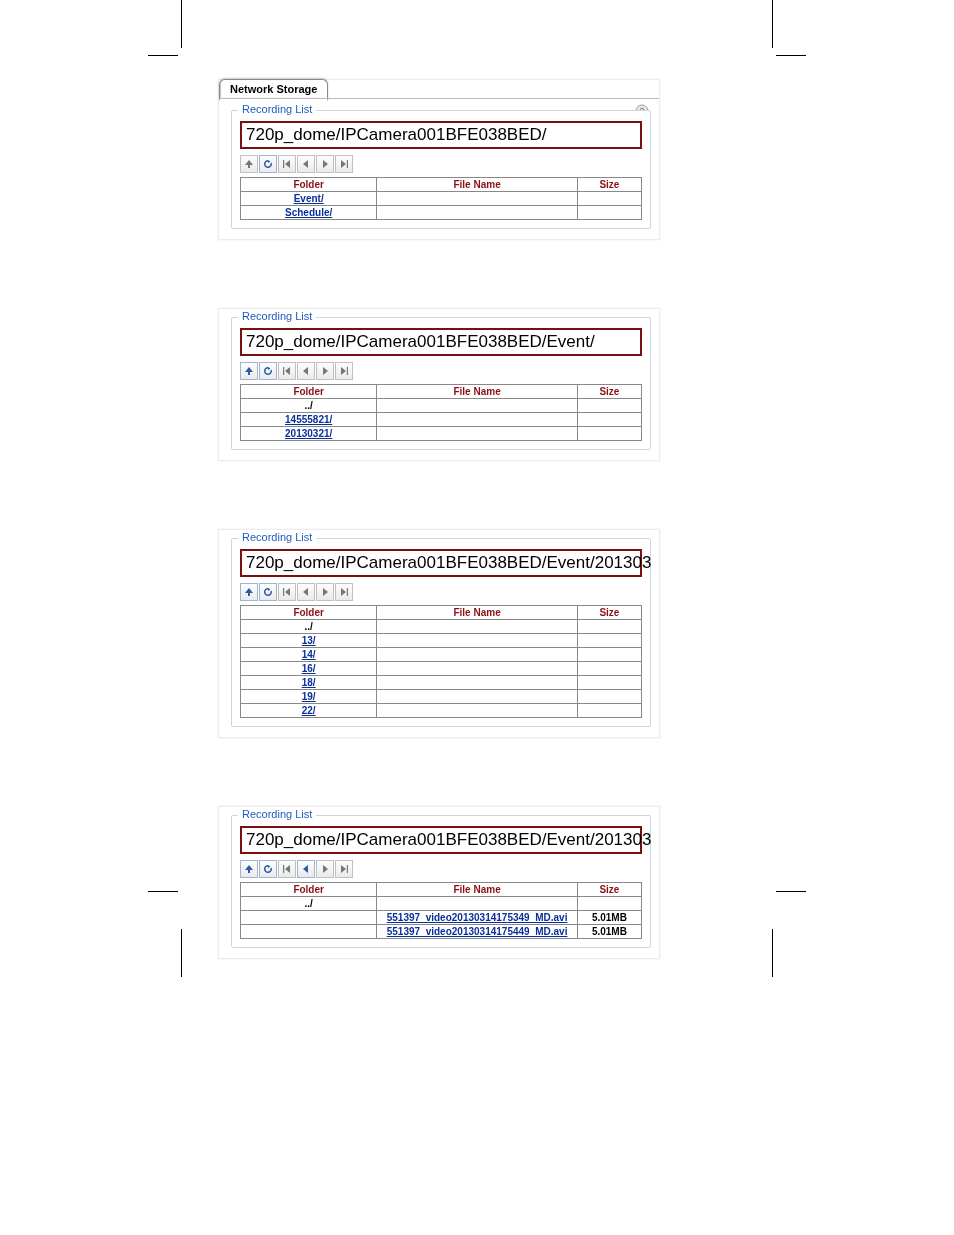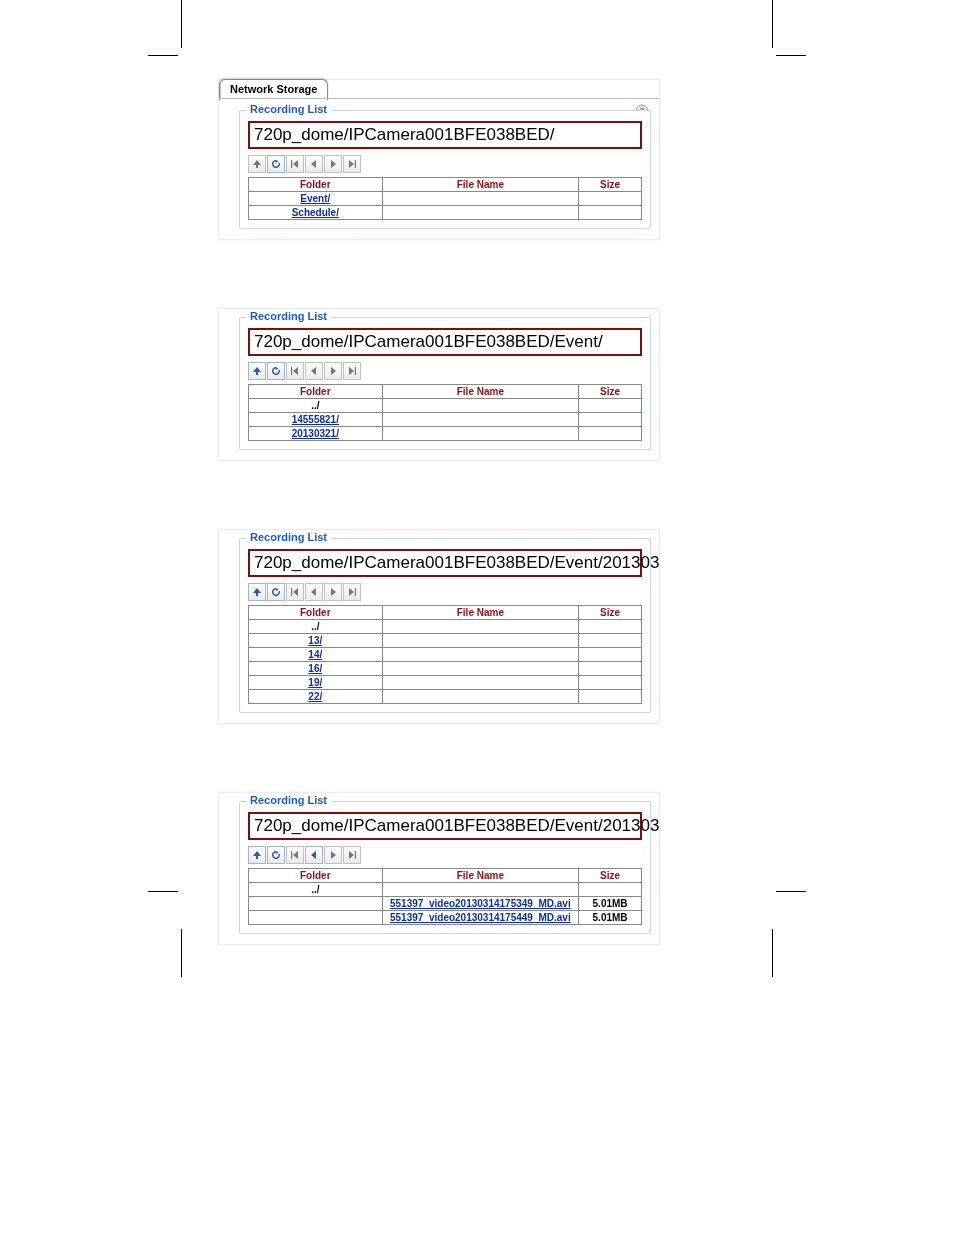--- a/index.html
+++ b/index.html
@@ -28,21 +28,21 @@
     position: absolute;
     left: 218px;
     top: 79px;
     width: 442px;
   }
 
   .panel {
     background: #fff;
     border: 1px solid #ececec;
     box-shadow: 0 0 2px rgba(0,0,0,0.08);
-    padding: 6px 8px 10px 20px;
+    padding: 6px 8px 10px 12px;
     margin-bottom: 68px;
     position: relative;
   }
   .panel.first { padding-top: 20px; margin-top: 0; }
 
   
   .tab {
     position: absolute;
     top: -1px;
     left: 0px;
@@ -73,21 +73,21 @@
     position: relative;
     background: #fff;
   }
   .fieldset .legend {
     position: absolute;
     top: -8px;
     left: 6px;
     background: #fff;
     padding: 0 4px;
     color: #1f5bbf;
-    font-weight: bold;
+    font-weight: normal;
     font-size: 11px;
   }
 
   .help-icon {
     position: absolute;
     top: 24px;
     right: 10px;
     width: 14px;
     height: 14px;
   }
@@ -373,20 +373,25 @@
               <td><span class="link">14/</span></td>
               <td></td>
               <td></td>
             </tr>
             <tr>
               <td><span class="link">16/</span></td>
               <td></td>
               <td></td>
             </tr>
             <tr>
+              <td><span class="link">18/</span></td>
+              <td></td>
+              <td></td>
+            </tr>
+            <tr>
               <td><span class="link">19/</span></td>
               <td></td>
               <td></td>
             </tr>
             <tr>
               <td><span class="link">22/</span></td>
               <td></td>
               <td></td>
             </tr>
           </tbody>

